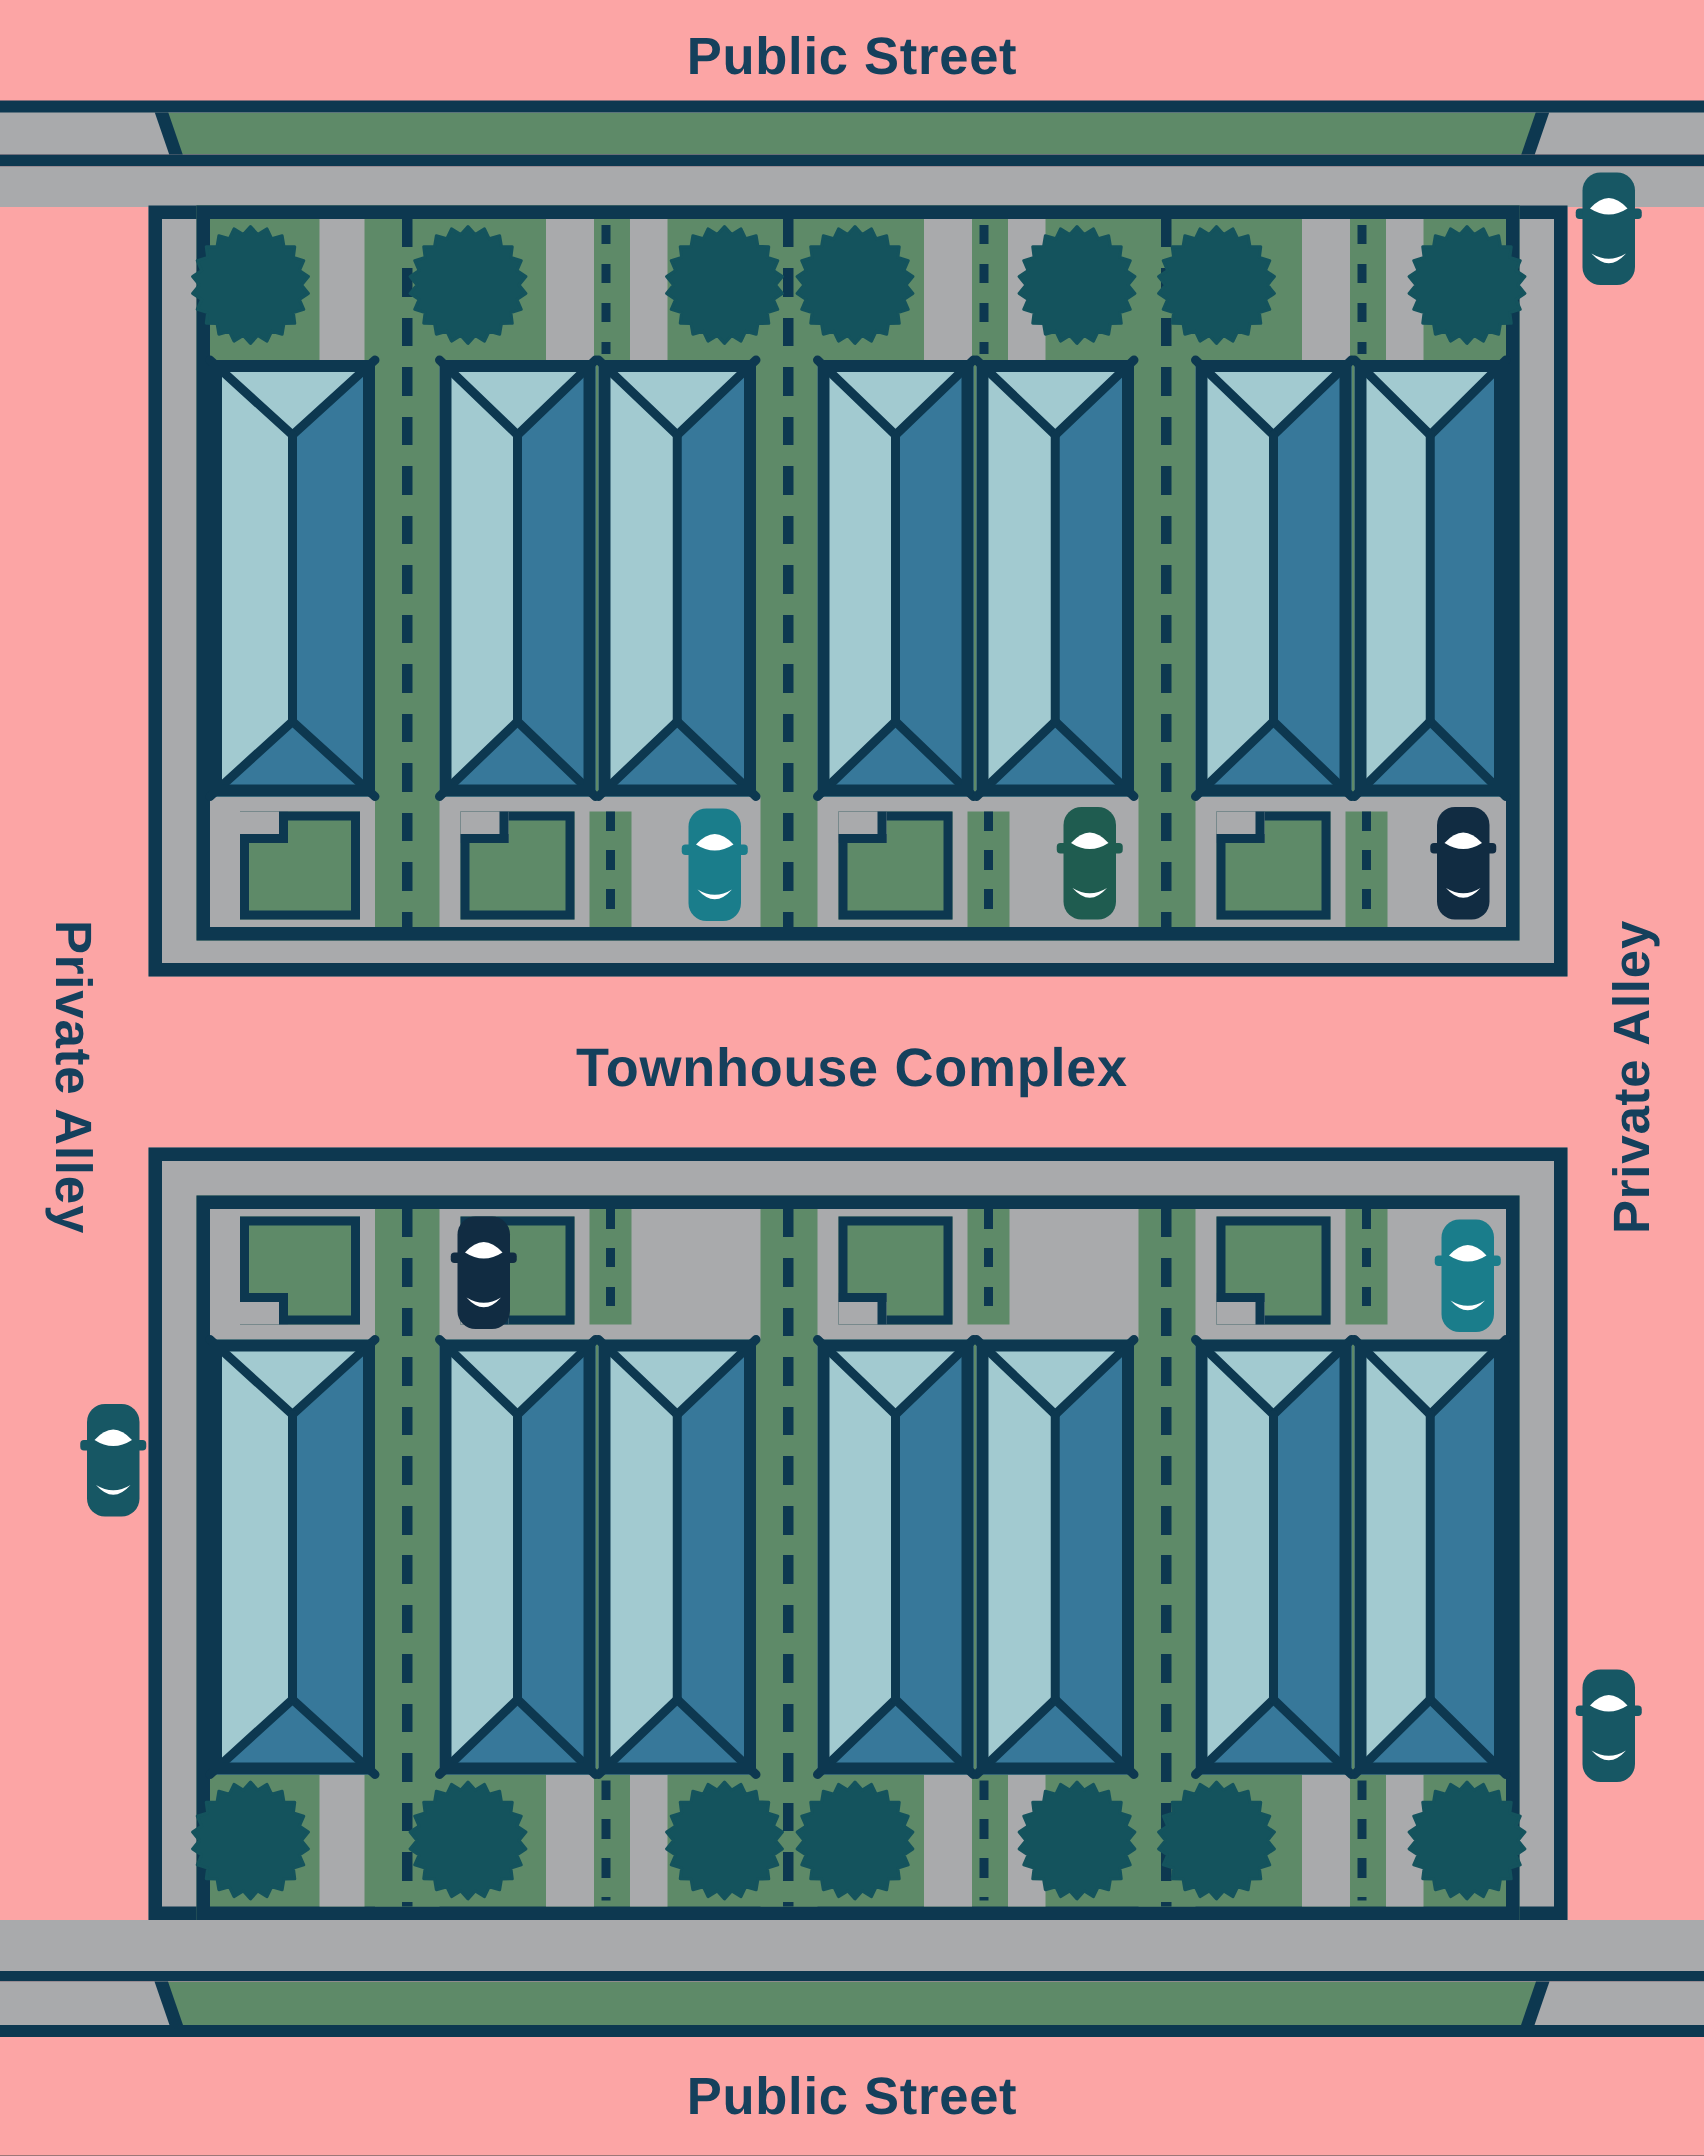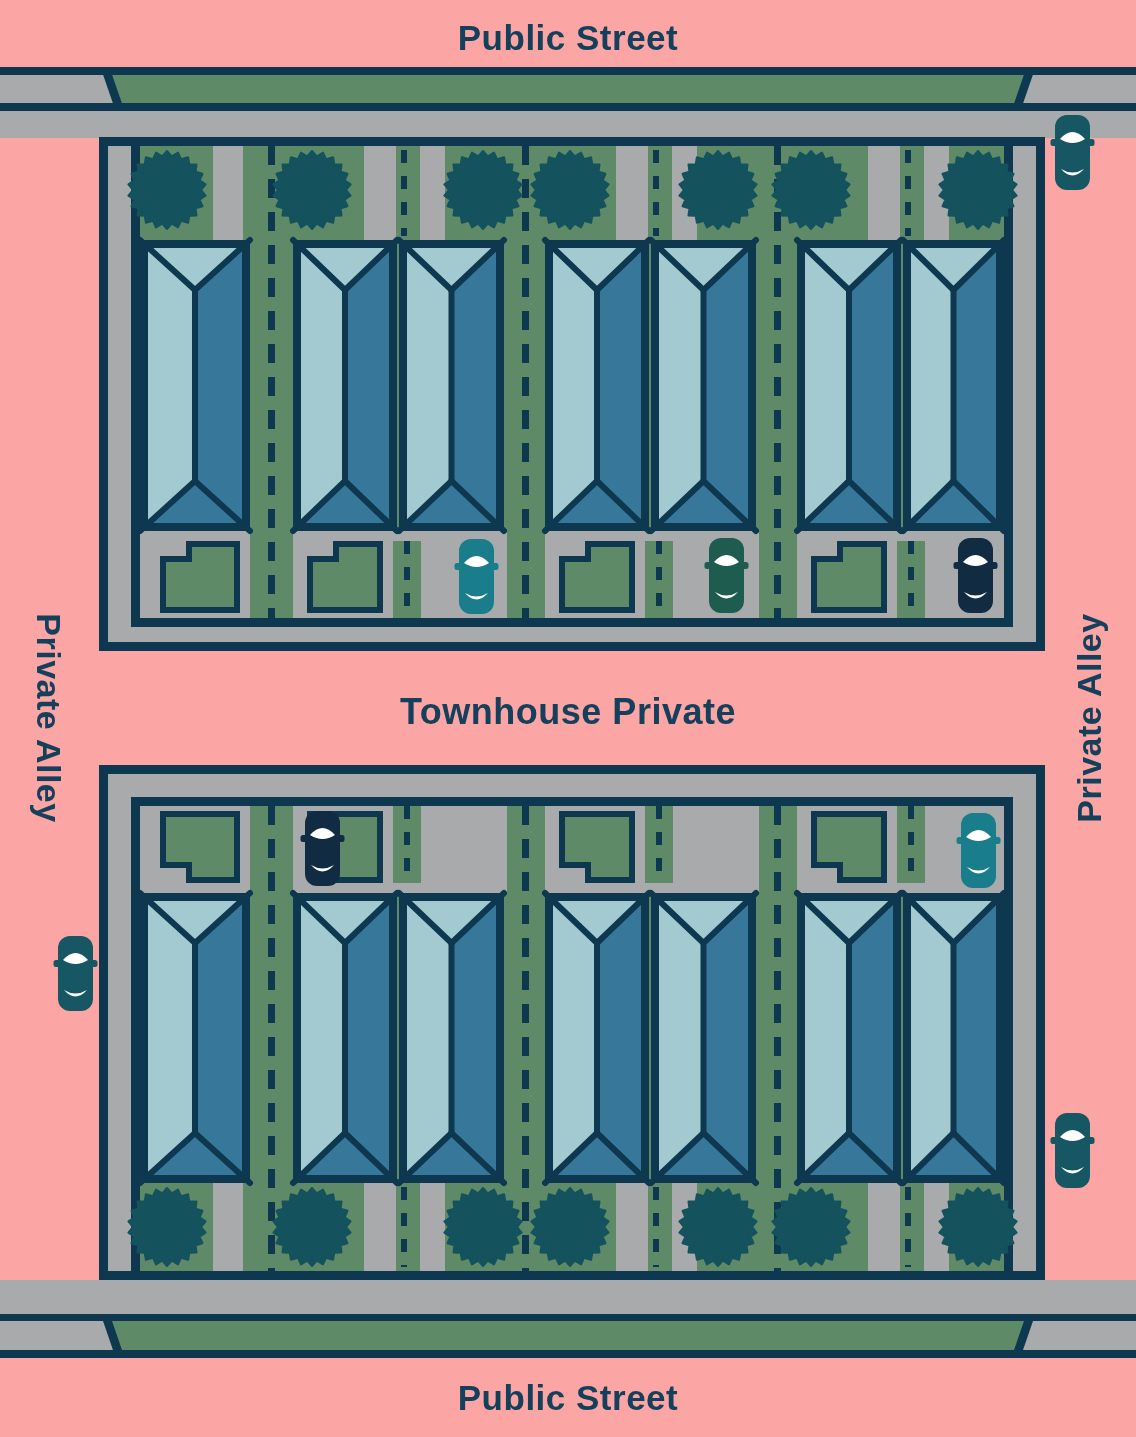--- a/index.html
+++ b/index.html
@@ -8,21 +8,21 @@
   .lbl{position:absolute;font-weight:700;white-space:nowrap;transform:translate(-50%,-50%);letter-spacing:.5px;}
   .lbl-v{position:absolute;font-weight:700;white-space:nowrap;letter-spacing:.5px;writing-mode:vertical-rl;transform:translate(-50%,-50%);}
   .lbl-v.flip{transform:translate(-50%,-50%) rotate(180deg);}
   svg{display:block;overflow:visible;}
 </style>
 </head>
 <body>
 
 <div id="plan" style="width: 1136px; height: 1437px; background: #fca5a5;">
   <div id="lbl-street-top" class="lbl" style="left: 568px; top: 38px; font-size: 35px; color: rgb(21, 64, 92);">Public Street</div>
-  <div id="lbl-complex" class="lbl" style="left: 568px; top: 712px; font-size: 36px; color: rgb(21, 64, 92);">Townhouse Private</div>
+  <div id="lbl-complex" class="lbl" style="left: 568px; top: 712px; font-size: 36px; color: rgb(21, 64, 92);">Townhouse Complex</div>
   <div id="lbl-alley-left" class="lbl-v" style="left: 48px; top: 718px; font-size: 34px; color: rgb(21, 64, 92);">Private Alley</div>
   <div id="lbl-alley-right" class="lbl-v flip" style="left: 1089px; top: 718px; font-size: 34px; color: rgb(21, 64, 92);">Private Alley</div>
   <div id="lbl-street-bottom" class="lbl" style="left: 568px; top: 1398px; font-size: 35px; color: rgb(21, 64, 92);">Public Street</div>
 <div class="abs" style="left: 0px; top: 67px; width: 1136px; height: 9px; background: rgb(13, 56, 80);"></div>
     <div class="abs" style="left: 0px; top: 75px; width: 1136px; height: 28px; background: rgb(169, 170, 172);"></div>
     <div class="abs" style="left: 96px; top: 75px; width: 944px; height: 28px; background: transparent;">
       <div class="abs" style="left: 0px; top: 0px; width: 944px; height: 28px; background: rgb(94, 138, 104); clip-path: polygon(13px 0px, 931px 0px, 921px 100%, 23px 100%);"></div>
       <div class="abs" style="left: 12px; top: 0px; width: 9px; height: 28px; background: rgb(13, 56, 80); transform: skewX(19deg);"></div>
       <div class="abs" style="left: 923px; top: 0px; width: 9px; height: 28px; background: rgb(13, 56, 80); transform: skewX(-19deg);"></div>
     </div>

